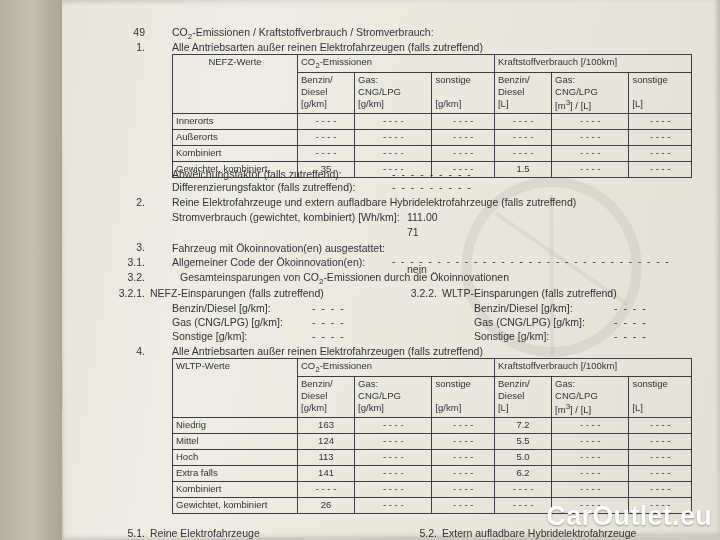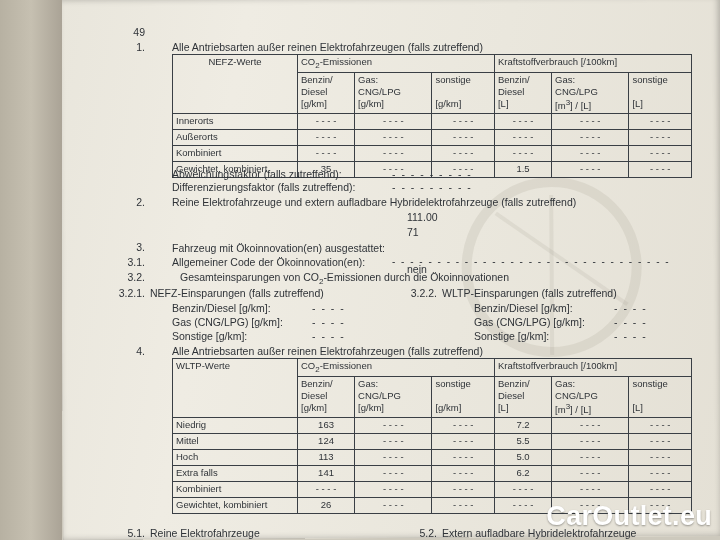--- a/index.html
+++ b/index.html
@@ -74,20 +74,23 @@
 <body>
 
 <div id="paper">
   <div id="watermark"></div>
 </div>
 <div id="leftedge"></div>
 
 <div id="content">
 
   <div class="num" style="left:55px;top:26px;">49</div>
+  <div class="txt" style="left:110px;top:26px;">
+    <span>CO<span class="sub">2</span>-Emissionen / Kraftstoffverbrauch / Stromverbrauch:</span>
+  </div>
 
   <div class="num" style="left:55px;top:41px;">1.</div>
   <div class="txt" style="left:110px;top:41px;">Alle Antriebsarten außer reinen Elektrofahrzeugen (falls zutreffend)</div>
 
   <table class="t" id="tbl-nefz" style="left:110px;top:54px;width:520px;">
       <tbody>
         <tr>
           <td rowspan="2" style="width:118px;vertical-align:top;text-align:center;">NEFZ-Werte</td>
           <td colspan="3">CO<span class="sub">2</span>-Emissionen</td>
           <td colspan="3">Kraftstoffverbrauch [/100km]</td>
@@ -163,20 +166,21 @@
       </tbody>
     </table>
 
   <div class="txt" style="left:110px;top:168px;">Abweichungsfaktor (falls zutreffend):</div>
   <div class="txt dots" style="left:330px;top:168px;">- - - - - - - - -</div>
   <div class="txt" style="left:110px;top:181px;">Differenzierungsfaktor (falls zutreffend):</div>
   <div class="txt dots" style="left:330px;top:181px;">- - - - - - - - -</div>
 
   <div class="num" style="left:55px;top:196px;">2.</div>
   <div class="txt" style="left:110px;top:196px;">Reine Elektrofahrzeuge und extern aufladbare Hybridelektrofahrzeuge (falls zutreffend)</div>
+  <div class="txt" style="left:110px;top:211px;">Stromverbrauch (gewichtet, kombiniert) [Wh/km]:</div>
   <div class="txt" style="left:345px;top:211px;">111.00</div>
   <div class="txt" style="left:345px;top:226px;">71</div>
 
   <div class="num" style="left:55px;top:241px;">3.</div>
   <div class="txt" style="left:110px;top:242px;">Fahrzeug mit Ökoinnovation(en) ausgestattet:</div>
   <div class="txt" style="left:345px;top:241px;margin-top:22px;">nein</div>
 
   <div class="num" style="left:48px;top:256px;width:35px;">3.1.</div>
   <div class="txt" style="left:110px;top:256px;">Allgemeiner Code der Ökoinnovation(en):</div>
   <div class="txt dots" style="left:330px;top:256px;font-size:10px;">- - - - - - - - - - - - - - - - - - - - - - - - - - - - - - -</div>

